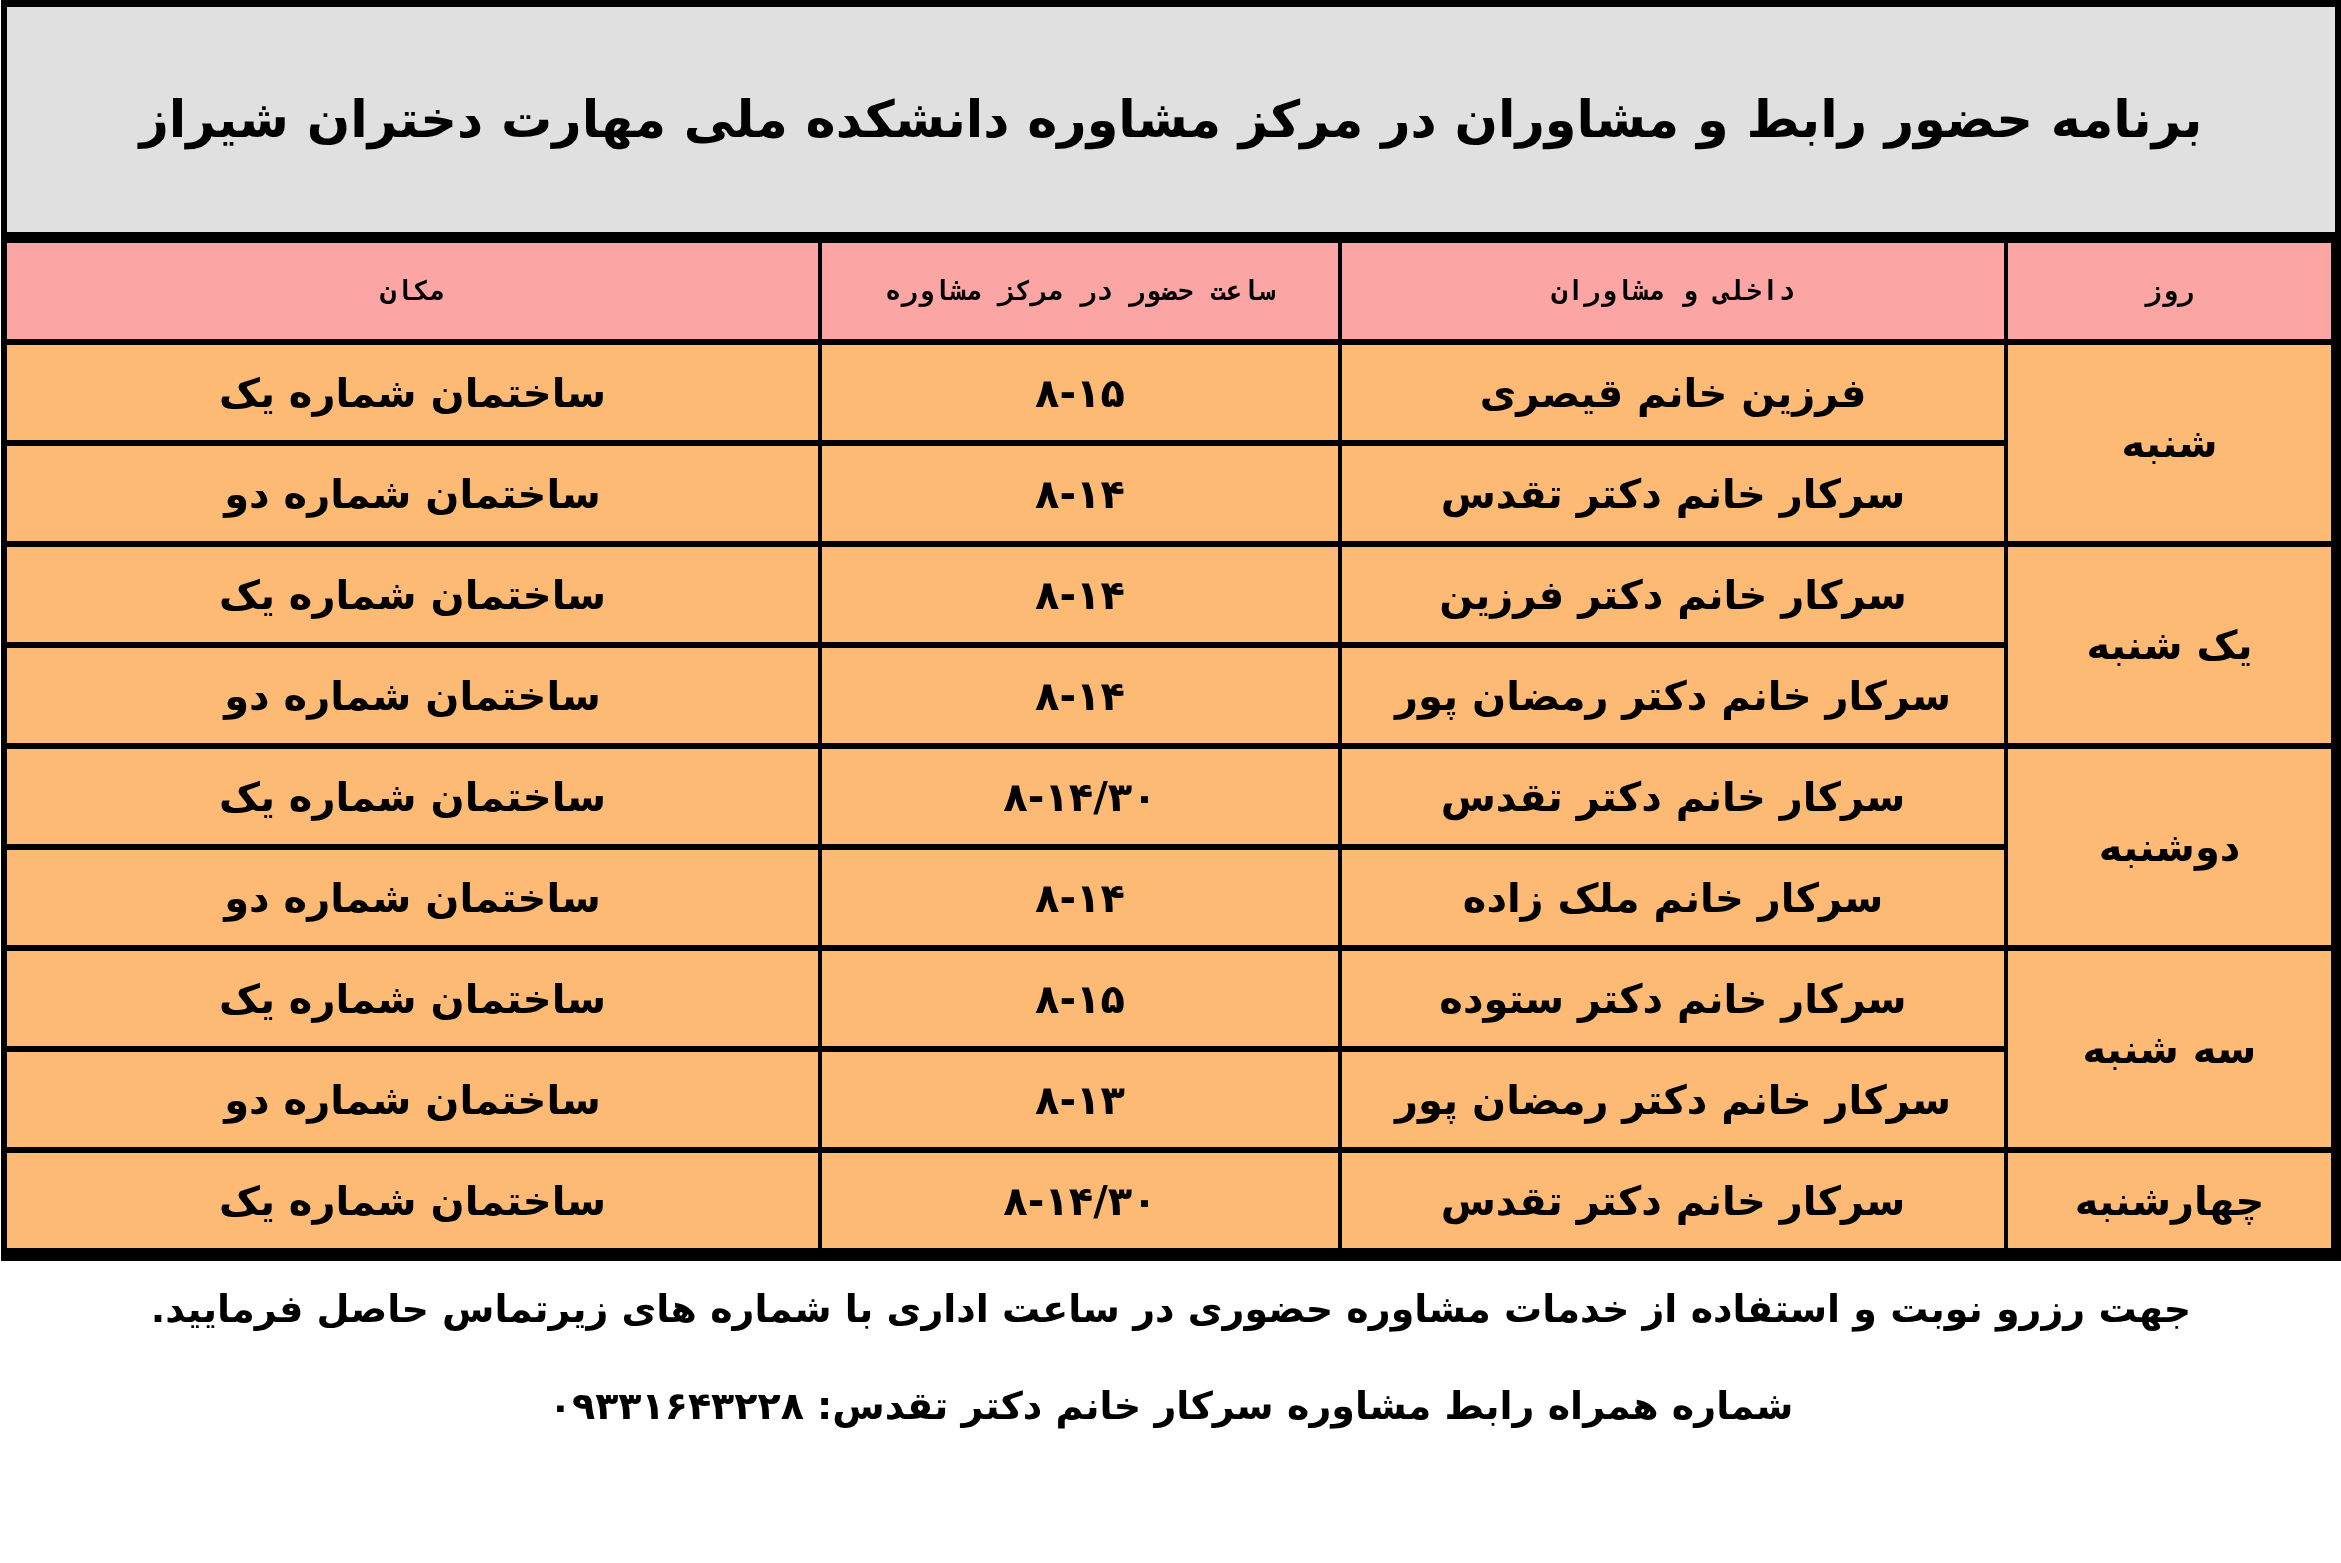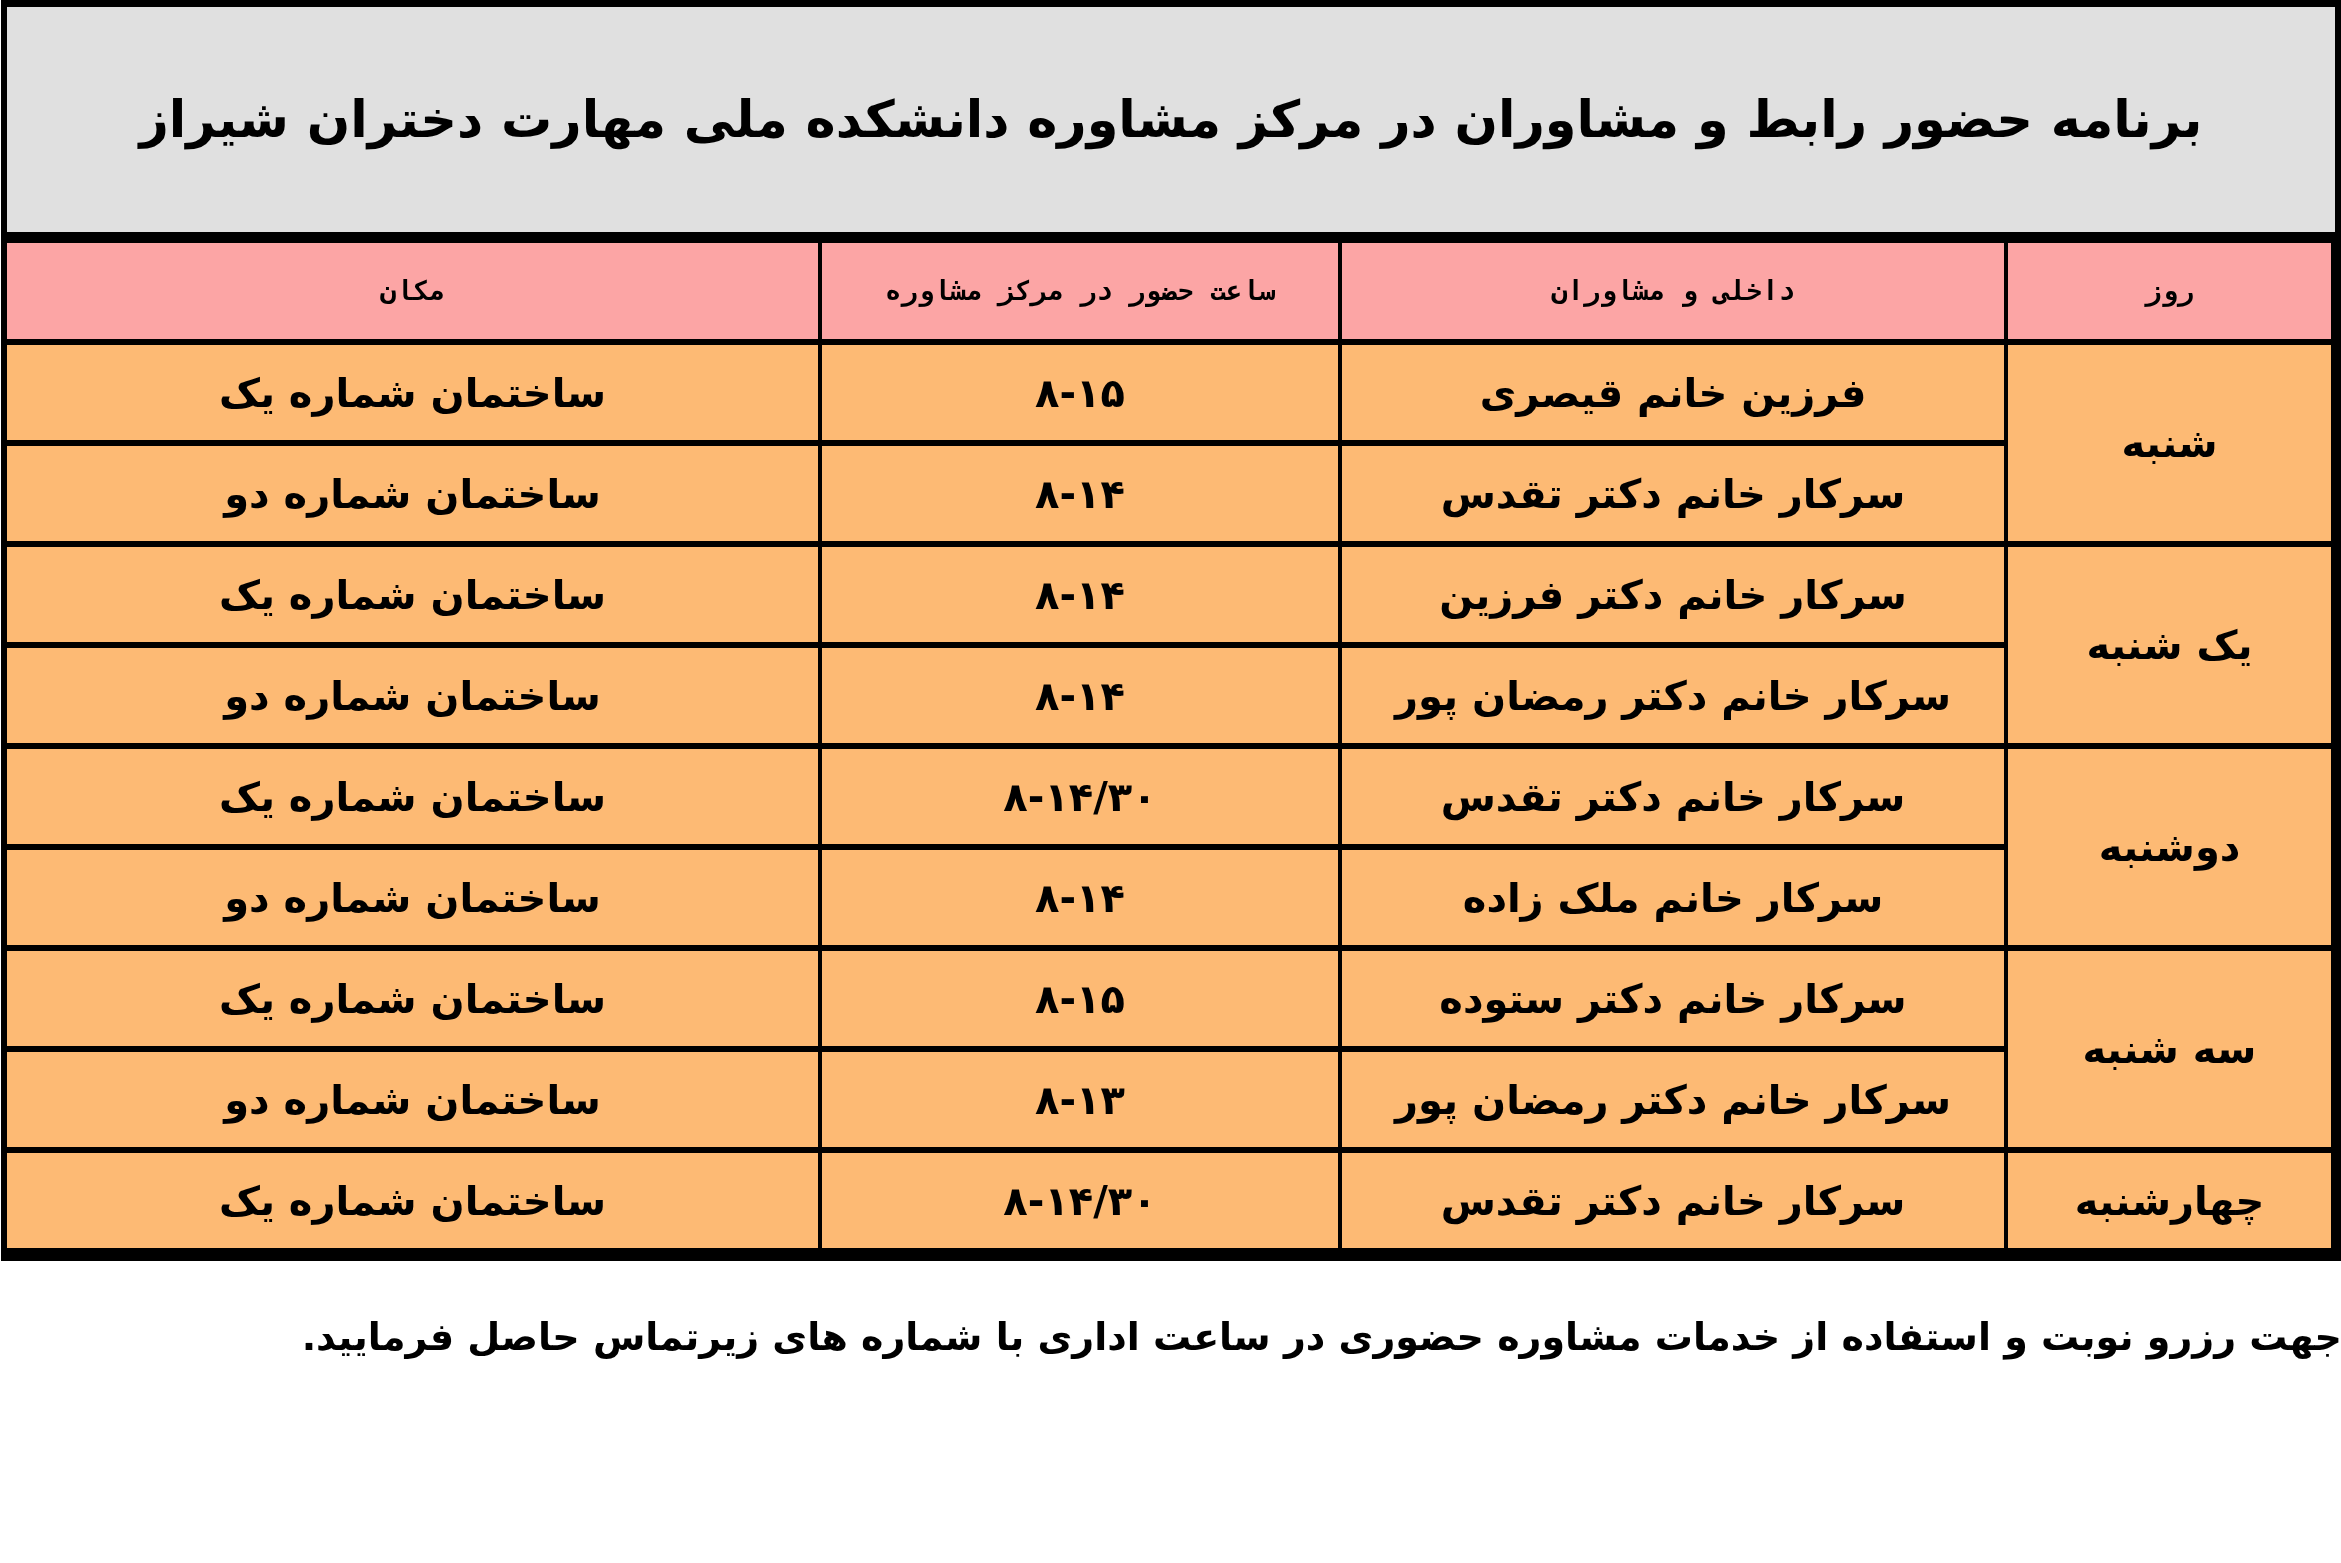--- a/index.html
+++ b/index.html
@@ -56,21 +56,22 @@
   table.schedule tbody td { font-size: 40px; height: 101px; }
   td.day-cell { font-size: 43px; }
   td.hours-cell { font-size: 38px; }
 
   col.c-day { width: 327px; }
   col.c-couns { width: 666px; }
   col.c-hours { width: 520px; }
   col.c-loc { width: 815px; }
 
   .footer {
-    padding-top: 52px;
+    padding-top: 24px;
+    text-align: center;
     font-weight: bold;
     font-size: 38px;
   }
   .footer-line { margin-bottom: 48px; line-height: 1.3; }
 </style>
 </head>
 <body>
 
 <div class="sheet">
 
@@ -150,16 +151,17 @@
           <td>سرکار خانم دکتر تقدس</td>
           <td class="hours-cell">۸-۱۴/۳۰</td>
           <td>ساختمان شماره یک</td>
         </tr>
       </tbody>
     </table>
   </div>
 
   <div class="footer">
     <div class="footer-line">جهت رزرو نوبت و استفاده از خدمات مشاوره حضوری در ساعت اداری با شماره های زیرتماس حاصل فرمایید.</div>
+    <div class="footer-line">شماره همراه رابط مشاوره سرکار خانم دکتر تقدس: ۰۹۳۳۱۶۴۳۲۲۸</div>
   </div>
 
 </div>
 
 
 </body></html>

